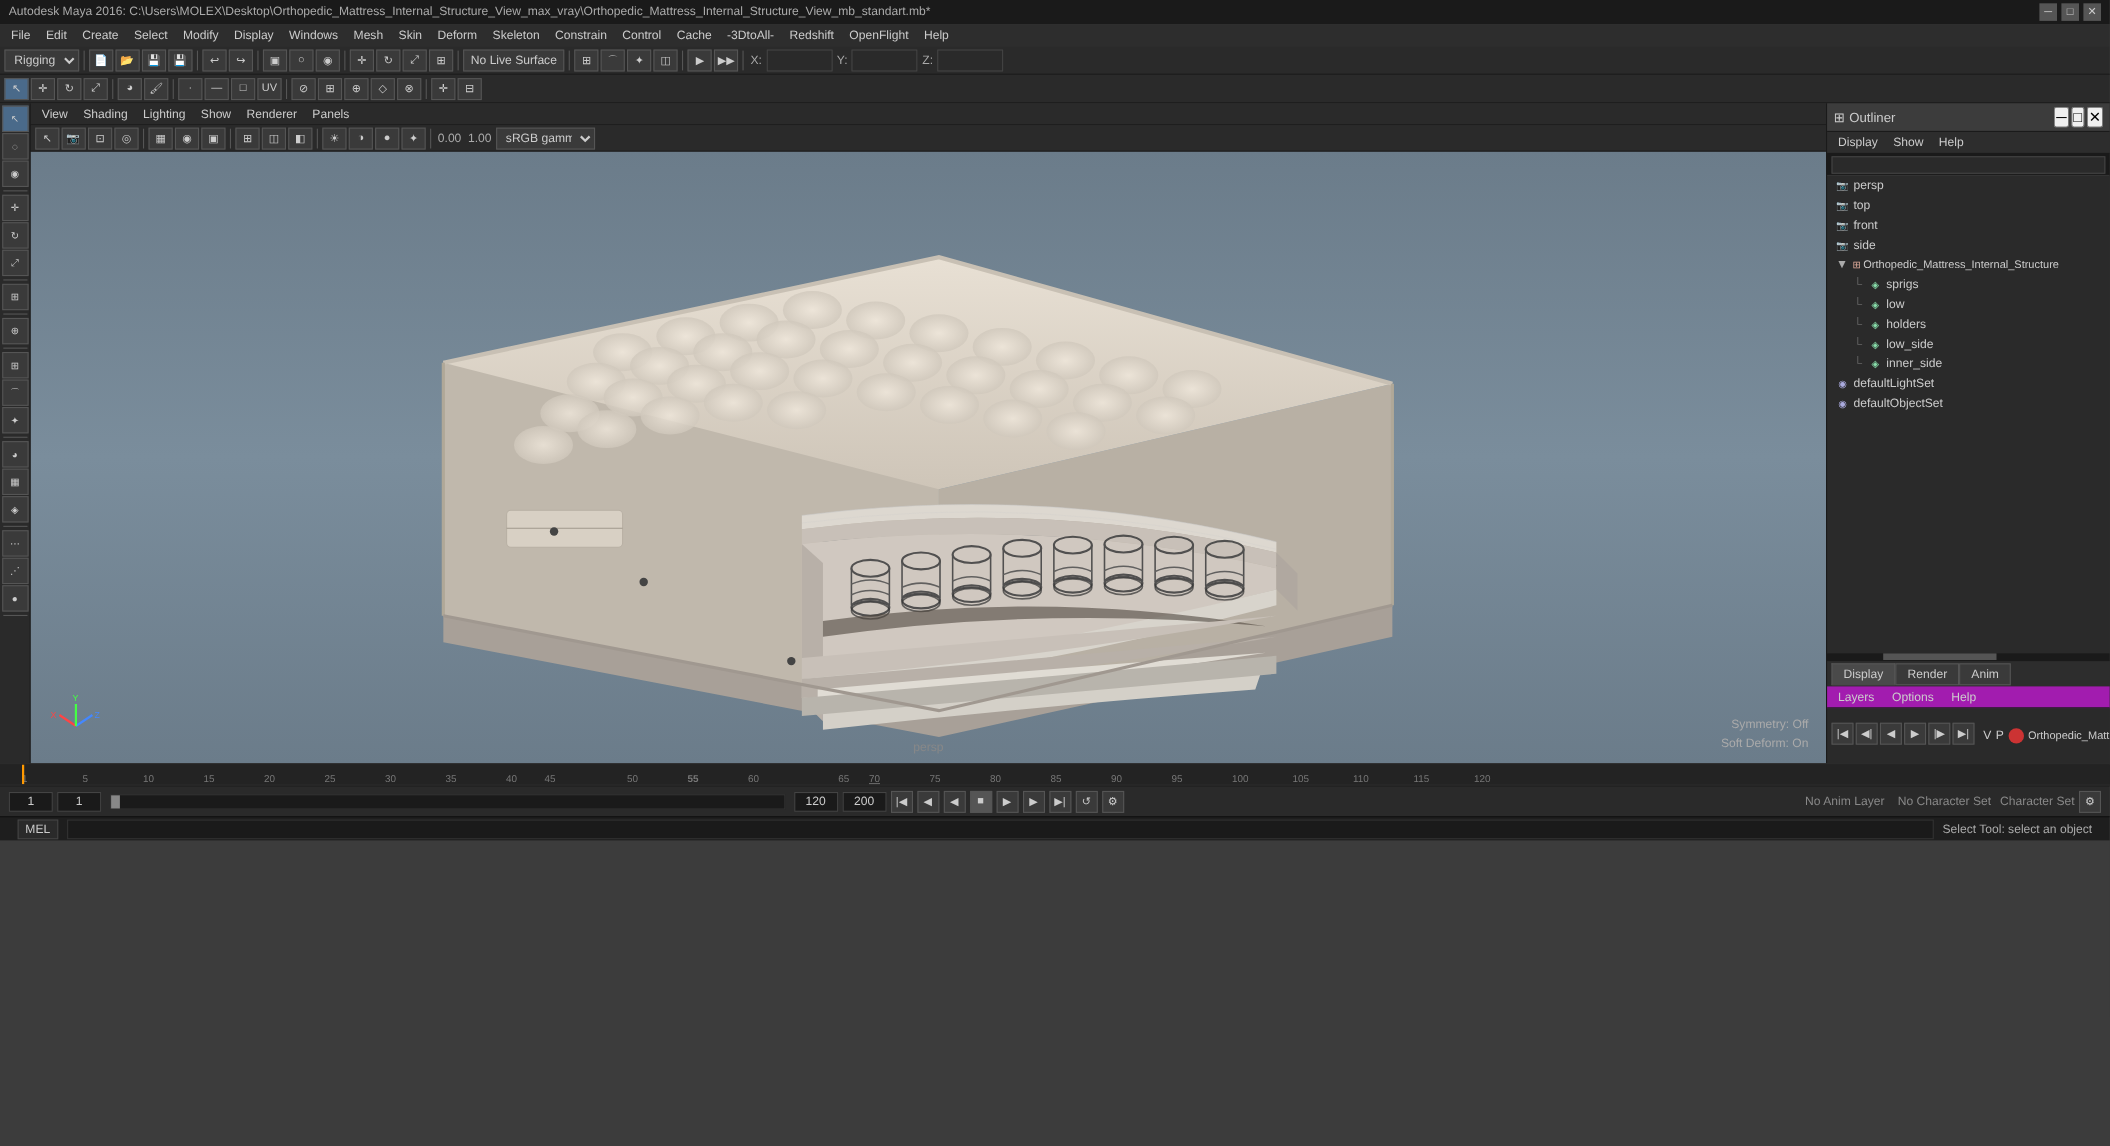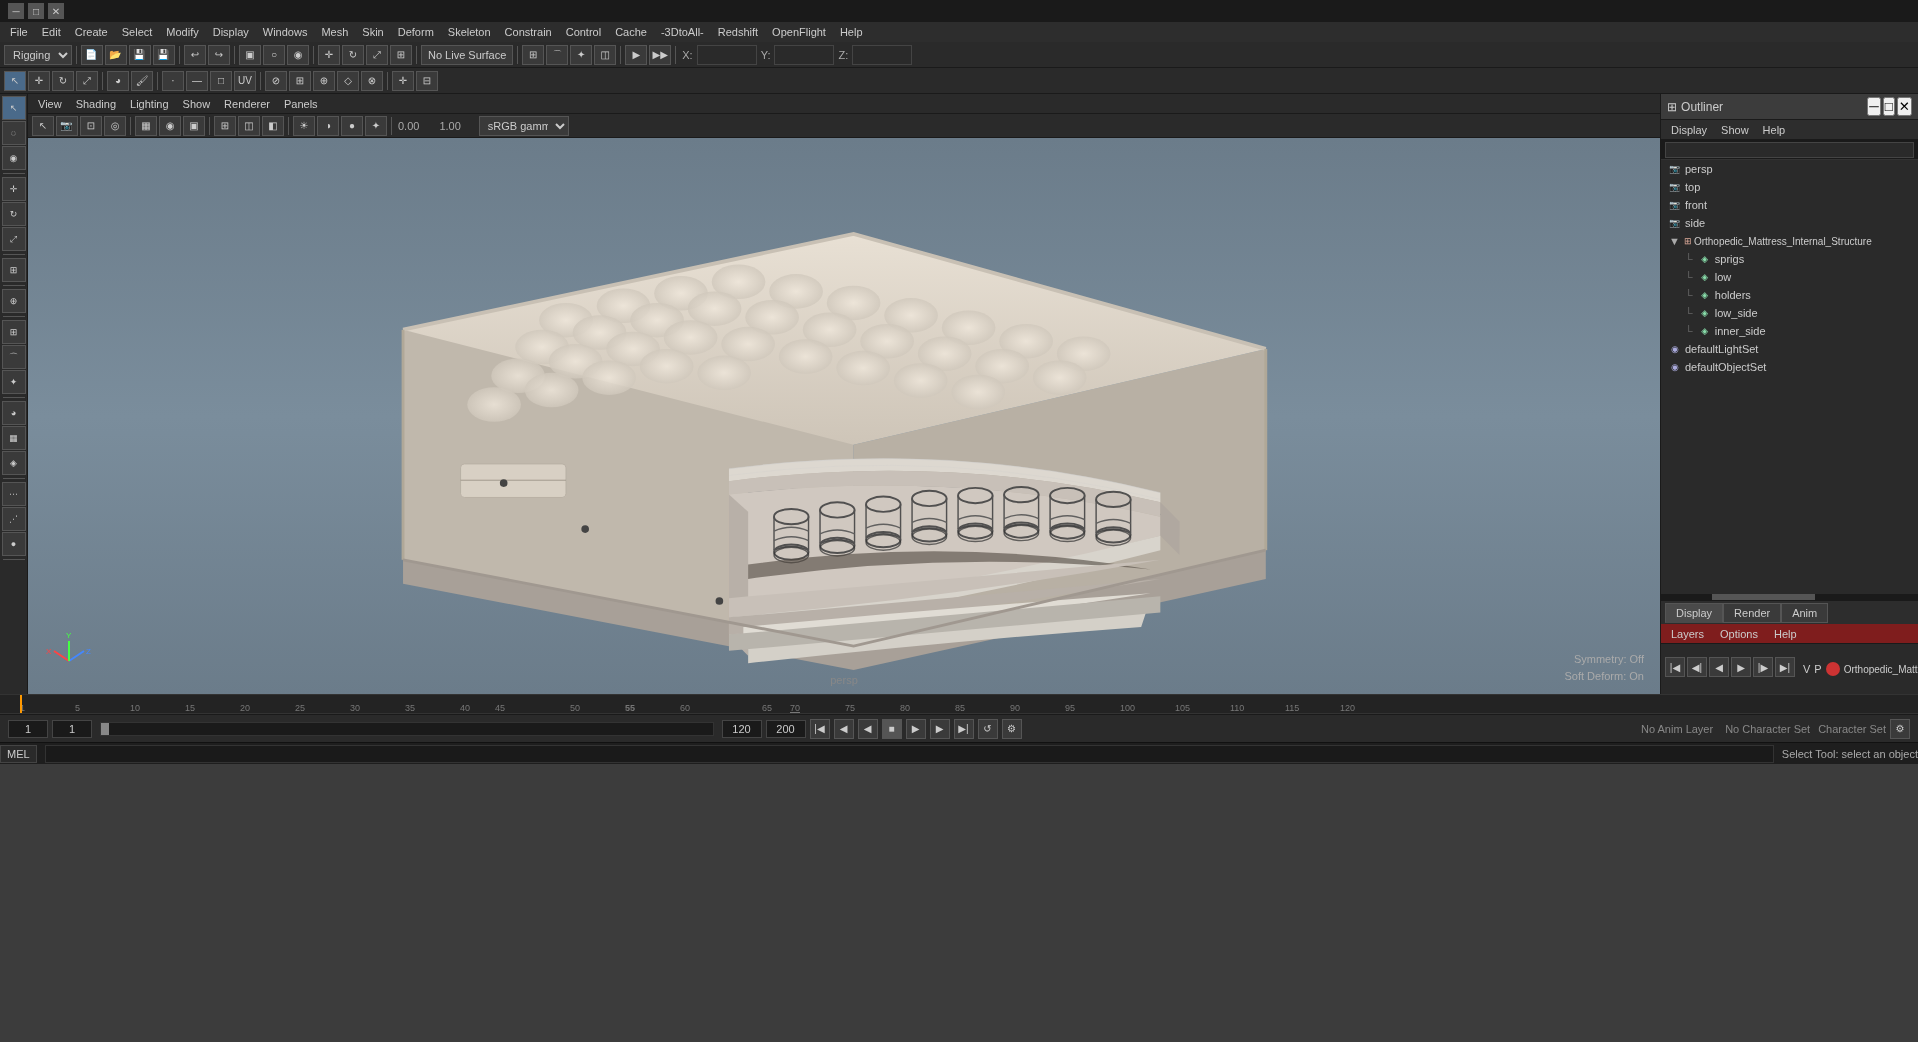--- a/index.html
+++ b/index.html
@@ -313,21 +313,21 @@
       cursor: pointer;
       height: 20px;
       display: flex; align-items: center;
     }
     .panel-tab.active {
       background: #4a4a4a;
       border-bottom-color: #4a4a4a;
     }
     .panel-submenu {
       height: 20px;
-      background: #7f1d1d;
+      background: #a21caf;
       display: flex;
       align-items: center;
       padding: 0 4px;
       gap: 4px;
       border-bottom: 1px solid #1a1a1a;
     }
     #bottom-content {
       height: 50px;
       background: #2a2a2a;
       padding: 4px;
@@ -409,21 +409,21 @@
       background: #888;
       cursor: pointer;
     }
 
     
     #status-bar {
       height: 22px;
       background: #1e1e1e;
       display: flex;
       align-items: center;
-      padding: 0 0;
+      padding: 0 16px;
       gap: 8px;
       border-top: 1px solid #111;
     }
     .status-text {
       color: #aaa;
       font-size: 11px;
     }
     #mel-indicator {
       background: #2a2a2a;
       border: 1px solid #444;
@@ -456,20 +456,21 @@
       left: 20%;
       width: 40%;
       height: 100%;
       background: #555;
     }
   </style>
 </head>
 <body>
 
 <div id="title-bar">
+  <span class="title-text">Autodesk Maya 2016: C:\Users\MOLEX\Desktop\Orthopedic_Mattress_Internal_Structure_View_max_vray\Orthopedic_Mattress_Internal_Structure_View_mb_standart.mb*</span>
   <div class="window-controls">
     <button class="win-btn">─</button>
     <button class="win-btn">□</button>
     <button class="win-btn">✕</button>
   </div>
 </div>
 
 <div id="menu-bar">
   <span class="menu-item">File</span>
   <span class="menu-item">Edit</span>
@@ -618,21 +619,21 @@
       <button class="toolbar-btn">◫</button>
       <button class="toolbar-btn">◧</button>
       <div class="toolbar-sep"></div>
       <button class="toolbar-btn">☀</button>
       <button class="toolbar-btn">◑</button>
       <button class="toolbar-btn">●</button>
       <button class="toolbar-btn">✦</button>
       <div class="toolbar-sep"></div>
 
       <span style="color:#aaa;font-size:11px;margin:0 2px;">0.00</span>
-      <span style="color:#aaa;font-size:11px;margin:0 16px;">1.00</span>
+      <span style="color:#aaa;font-size:11px;margin:0 2px;">1.00</span>
       <select class="toolbar-dropdown" style="width:90px;">
         <option>sRGB gamma</option>
       </select>
     </div>
 
     <div id="viewport">
       
       <svg viewBox="0 0 1220 580" xmlns="http://www.w3.org/2000/svg">
 
         <defs>

